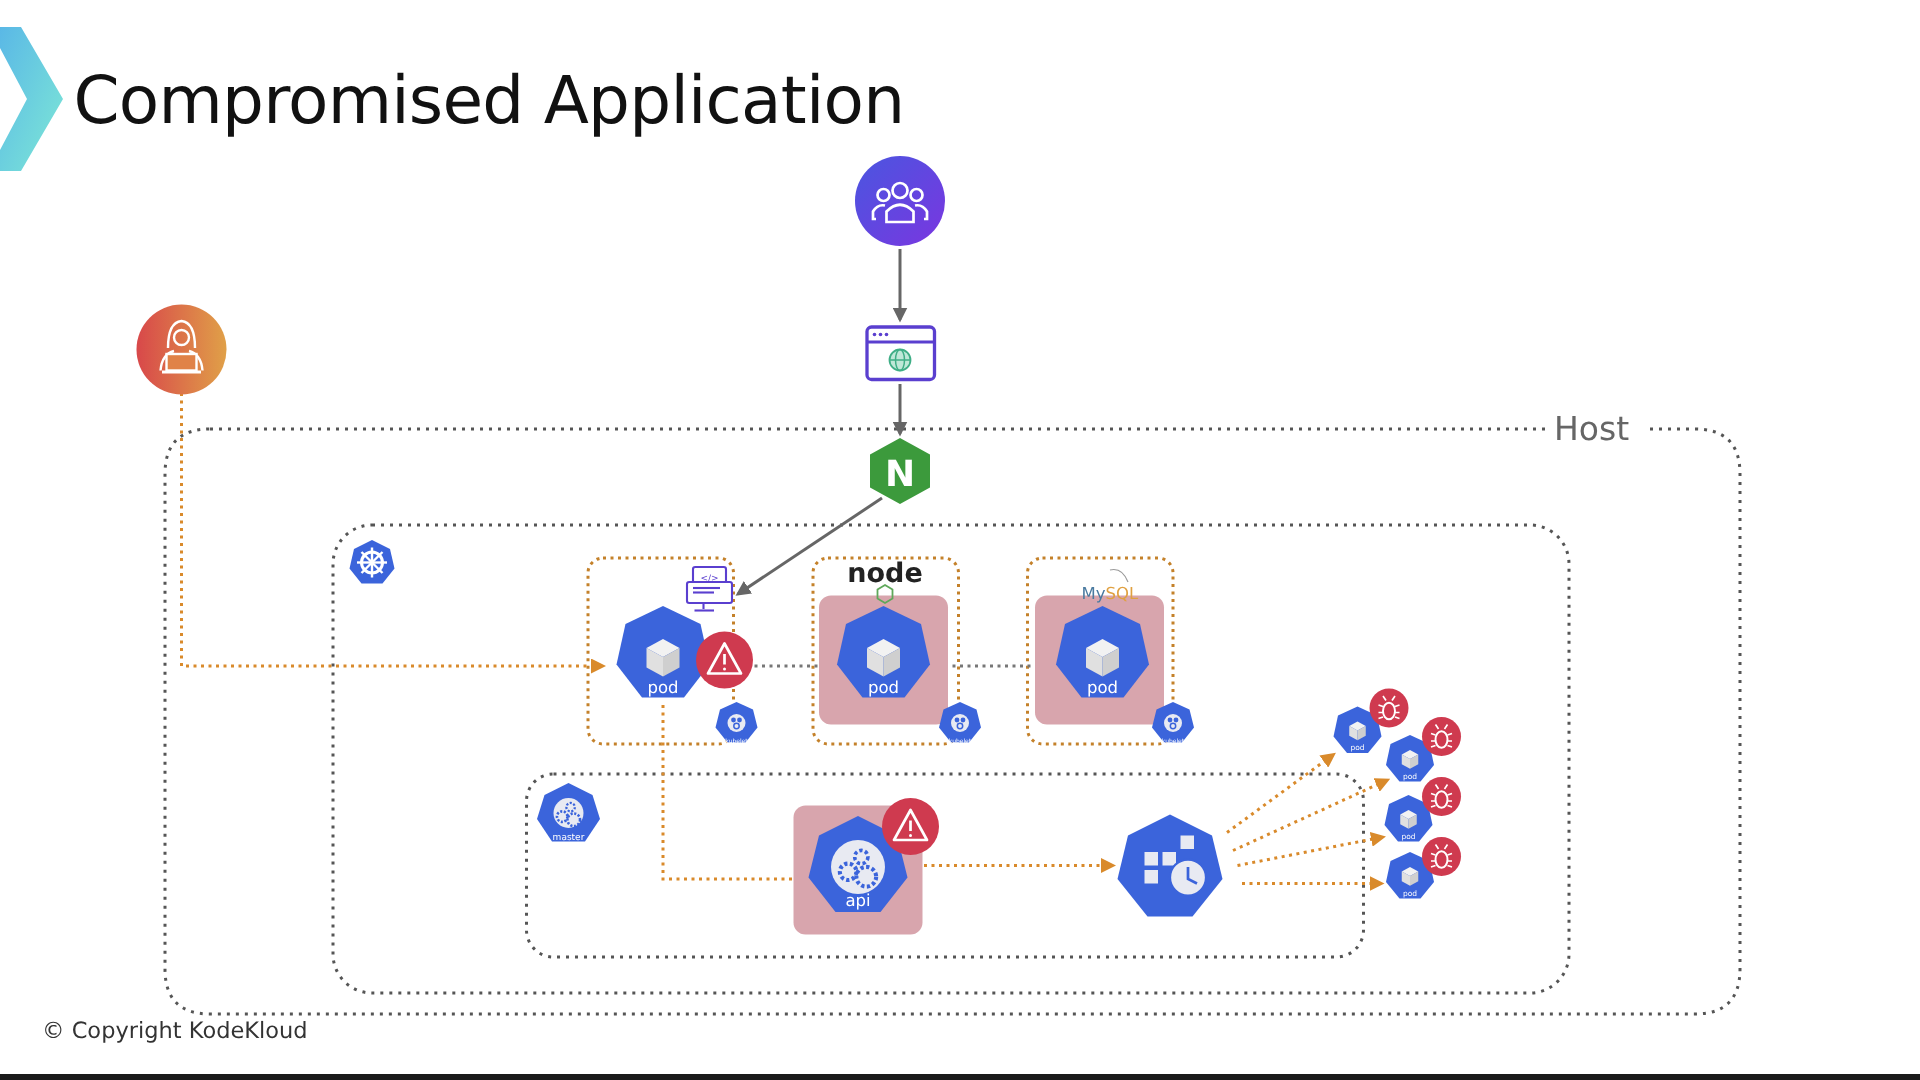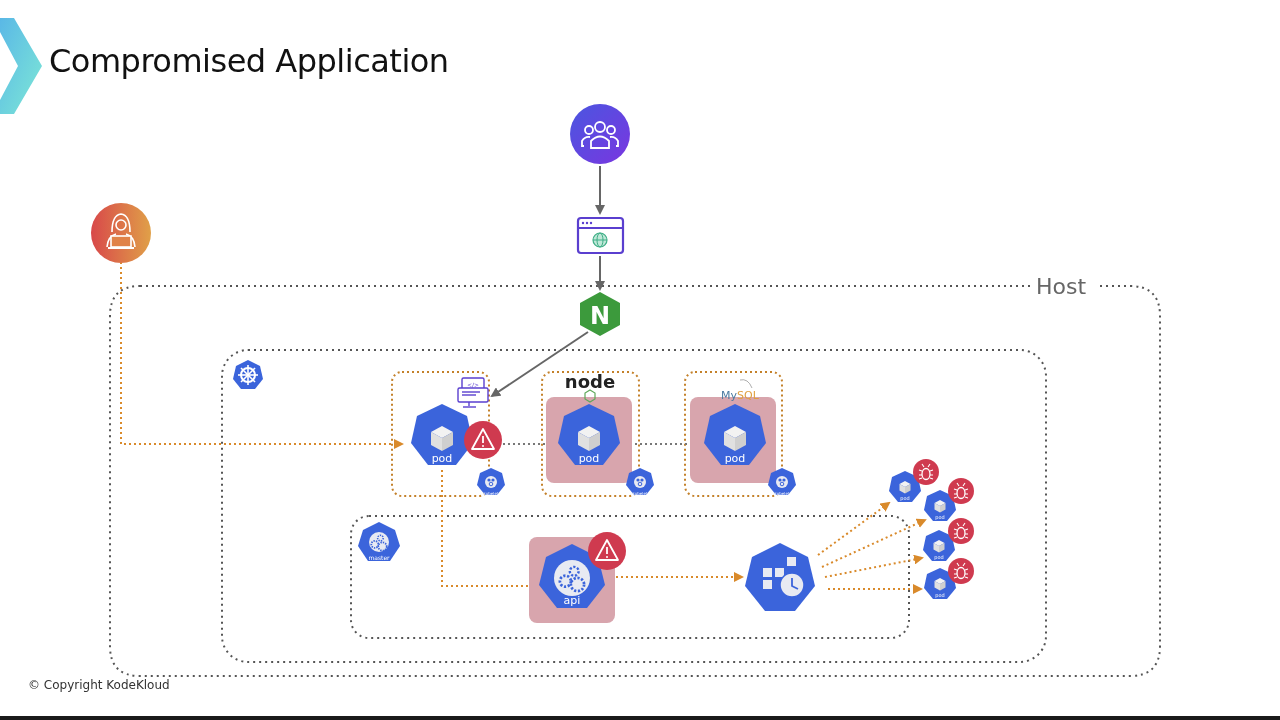--- a/index.html
+++ b/index.html
@@ -2,25 +2,25 @@
 <html><head>
 <meta charset="utf-8">
 <style>
   html, body { margin: 0; padding: 0; }
   body {
     width: 1280px; height: 720px; position: relative; overflow: hidden;
     background: #ffffff; font-family: "DejaVu Sans", sans-serif;
   }
   .bottom-bar { position: absolute; left: 0; top: 716px; width: 1280px; height: 4px; background: #1a1a1a; }
   .title {
-    position: absolute; left: 49px; top: 42px; font-size: 32px; color: #111;
+    position: absolute; left: 49px; top: 42px; font-size: 44px; color: #111;
     font-family: "DejaVu Sans", sans-serif; letter-spacing: -0.5px; white-space: nowrap;
   }
   .copyright {
-    position: absolute; left: 28px; top: 678px; font-size: 12px; color: #333;
+    position: absolute; left: 28px; top: 678px; font-size: 15px; color: #333;
     font-family: "DejaVu Sans", sans-serif;
   }
   .host-label {
     position: absolute; left: 1030px; top: 274px; font-size: 22px; color: #666;
     background: #fff; padding: 0 6px; font-family: "DejaVu Sans", sans-serif; text-align: right;
   }
   svg.diagram { position: absolute; left: 0; top: 0; }
   .lbl { font-family: "DejaVu Sans", sans-serif; fill: #fff; }
 </style>
 </head>

